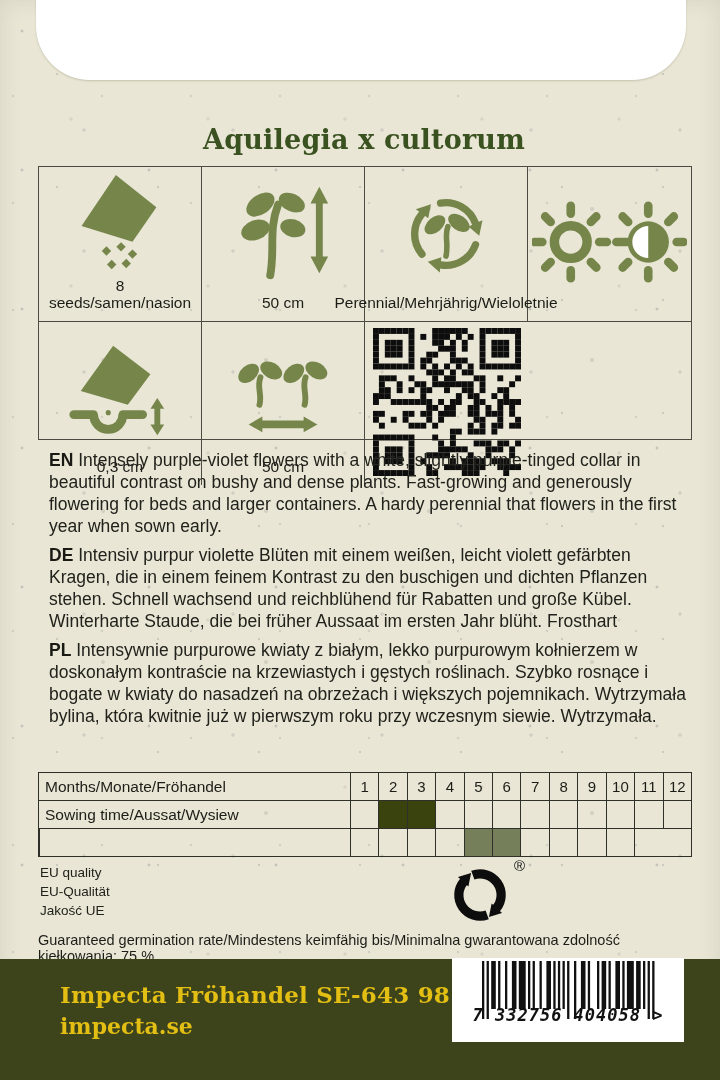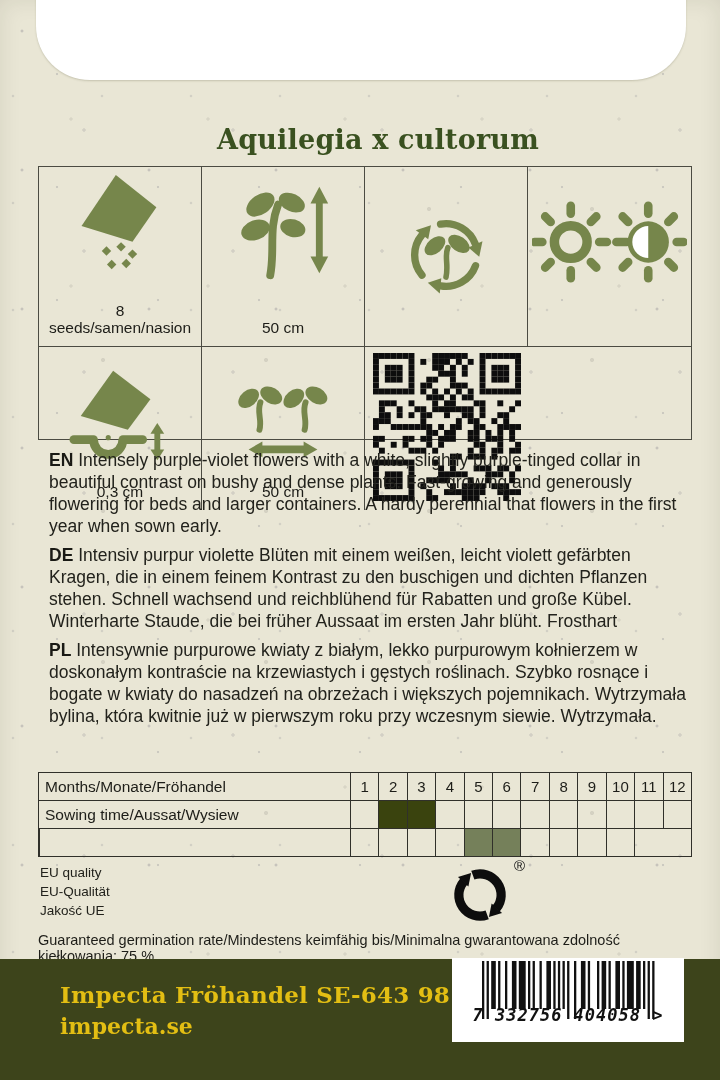--- a/index.html
+++ b/index.html
@@ -15,30 +15,30 @@
       radial-gradient(circle at 71px 119px,rgba(90,90,90,.12) 1.3px, transparent 2px);
     background-size:127px 139px, 149px 121px, 101px 113px, 163px 151px, 89px 107px, 137px 167px;
     box-shadow:inset 0 0 22px rgba(40,40,20,.10);
     font-family:"Liberation Sans", sans-serif;
     color:#20201b;
   }
   
   .hang-hole{position:absolute;left:36px;top:-62px;width:650px;height:142px;background:#fff;
     border-radius:8px 8px 54px 54px;box-shadow:0 1px 2px rgba(90,90,60,.25);}
   
-  .title{position:absolute;left:52px;top:124px;width:652px;text-align:center;
+  .title{position:absolute;left:38px;top:124px;width:652px;text-align:center;
     font-family:"DejaVu Serif", serif;font-weight:bold;font-size:27px;color:#3a5120;letter-spacing:.2px;}
   
   .grid{position:absolute;left:38px;top:166px;width:652px;height:272px;
     display:grid;grid-template-columns:repeat(4,1fr);grid-template-rows:1fr 1fr;
     border:1.5px solid #4b4b42;}
   .cell{display:flex;flex-direction:column;align-items:center;justify-content:flex-end;
     border-right:1.5px solid #4b4b42;padding:6px 4px 9px 4px;min-width:0;}
   .cell.c4,.cell.c8{border-right:none;}
-  .cell.c1,.cell.c2,.cell.c3,.cell.c4{border-bottom:1.5px solid #4b4b42;gap:25px;}
+  .cell.c1,.cell.c2,.cell.c3,.cell.c4{border-bottom:1.5px solid #4b4b42;}
   .cell .ic{flex:1;display:flex;align-items:center;justify-content:center;width:100%;}
   .cell .lbl{font-size:15.5px;line-height:1.12;text-align:center;color:#1d1d18;}
   .olive{fill:#76864b;}
   .olive-s{stroke:#76864b;fill:none;}
   
   .desc{position:absolute;left:38px;top:449px;width:656px;}
   .desc p{margin:0 0 7px 11px;font-size:17.5px;line-height:22px;color:#22221c;}
   .desc b{font-weight:bold;color:#1a1a15;}
   
   .cal{position:absolute;left:38px;top:772px;width:652px;border:1.2px solid #30302a;}
@@ -123,20 +123,21 @@
           </g>
           <g transform="rotate(240 50 52)">
             <path class="olive-s" d="M44.1,18.5 A34 34 0 0 1 81.9,40.4" stroke-width="8" stroke-linecap="round"></path>
             <polygon class="olive" points="86,54 89.5,37 74.3,43.8"></polygon>
           </g>
           <path class="olive-s" d="M50,76 C53,62 48,54 52,44" stroke-width="6" stroke-linecap="round"></path>
           <ellipse class="olive" cx="38" cy="42" rx="13" ry="8" transform="rotate(-40 38 42)"></ellipse>
           <ellipse class="olive" cx="64" cy="40" rx="13" ry="8" transform="rotate(35 64 40)"></ellipse>
         </svg>
       </span>
+      <span class="lbl">Perennial/Mehrjährig/Wieloletnie</span>
     </div>
 
     <div class="cell c4">
       <span class="ic">
         <svg width="158" height="94" viewBox="0 0 180 100">
           <g class="olive-s" stroke-width="10" stroke-linecap="round">
             <circle cx="45" cy="50" r="19" stroke-width="11"></circle>
             <line x1="78" y1="50" x2="87" y2="50"></line>
               <line x1="12" y1="50" x2="3" y2="50"></line>
             <line x1="45" y1="17" x2="45" y2="8"></line>

